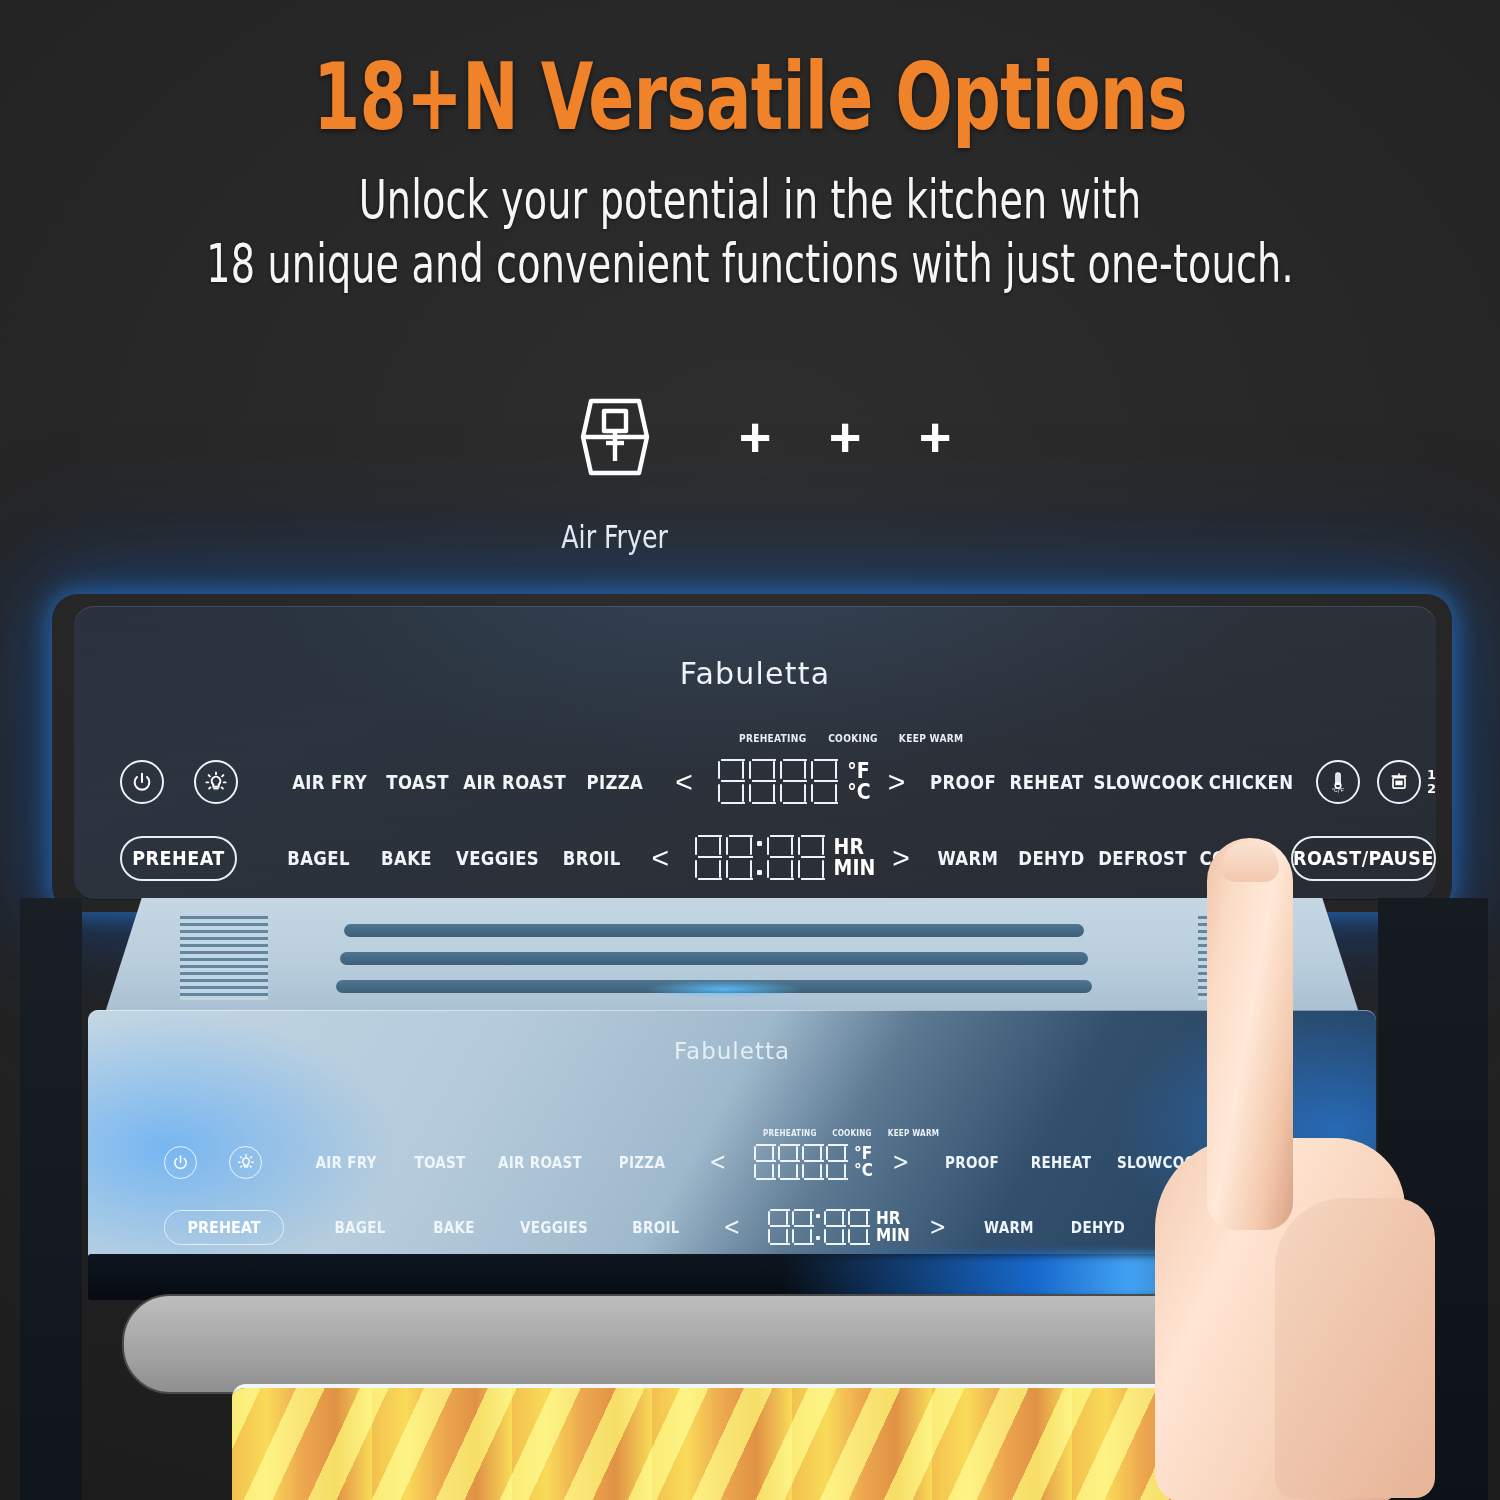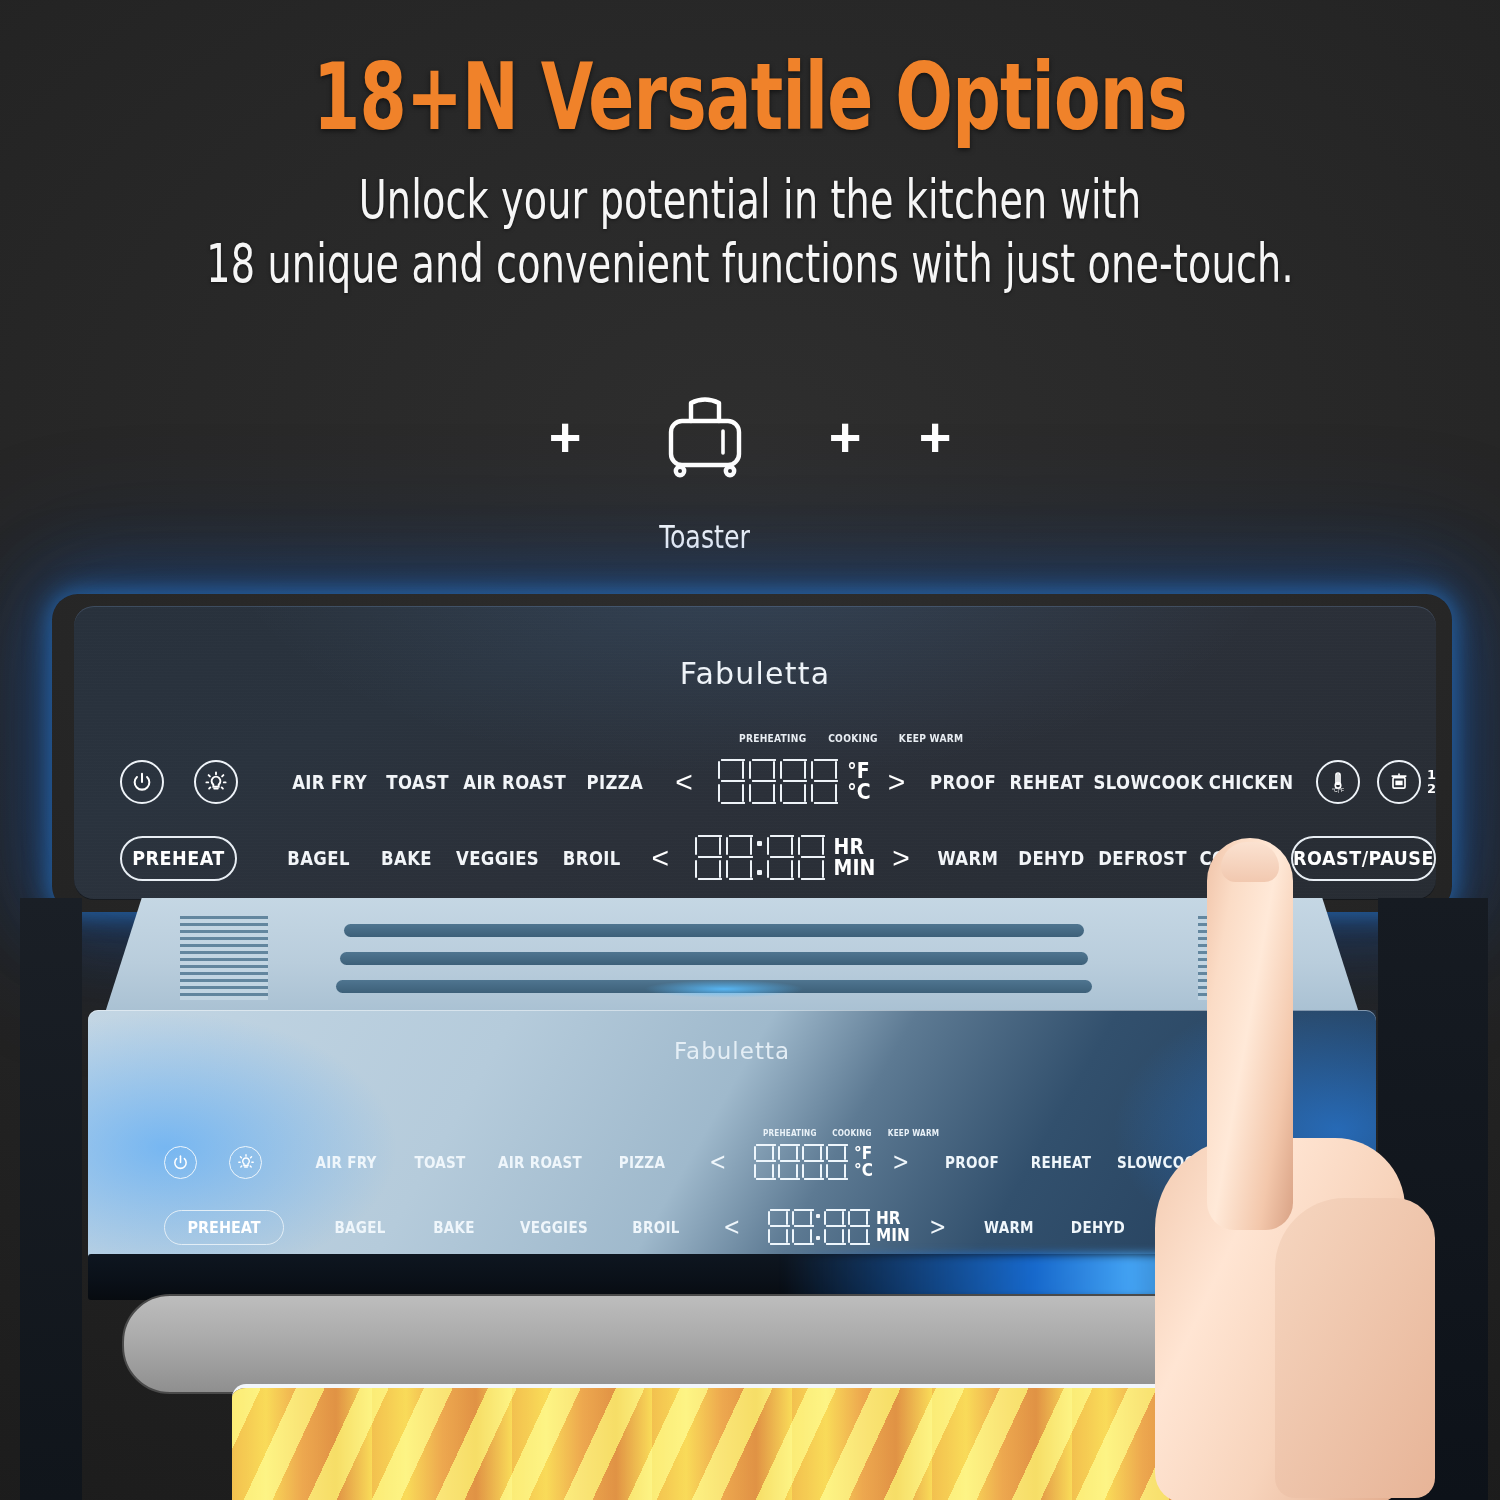--- a/index.html
+++ b/index.html
@@ -195,35 +195,35 @@
   <div id="grain"></div>
 
   <div class="hero">
     <div class="hero-title">18+N Versatile Options</div>
     <div class="hero-sub">Unlock your potential in the kitchen with</div>
     <div class="hero-sub" style="margin-top:4px">18 unique and convenient functions with just one-touch.</div>
   </div>
 
   <div class="features">
 
-
-    <div class="plus">+</div>
-
     <div class="feat">
       <div class="glyph">
-        <svg width="104" height="104" viewBox="0 0 104 104" fill="none" stroke="#fff" stroke-width="4.4" stroke-linejoin="round" stroke-linecap="round">
-          <path d="M38 36 V18 q14 -7 28 0 V36"></path>
-          <rect x="18" y="36" width="68" height="44" rx="11"></rect>
-          <path d="M70 46 V68" stroke-width="3.6"></path>
-          <circle cx="27" cy="86" r="4.2"></circle>
-          <circle cx="77" cy="86" r="4.2"></circle>
+        <svg width="104" height="104" viewBox="0 0 104 104" fill="none" stroke="#fff" stroke-width="4.4" stroke-linejoin="round">
+          <path d="M28 16 H76 L84 52 L76 88 H28 L20 52 Z"></path>
+          <path d="M20.5 52 H83.5"></path>
+          <rect x="41" y="26" width="22" height="20"></rect>
+          <path d="M52 46 V76"></path>
+          <path d="M43 58 H61"></path>
         </svg>
       </div>
-      <div class="flabel">Toaster</div>
-    </div>
+      <div class="flabel">Air Fryer</div>
+    </div>
+
+    <div class="plus">+</div>
+
 
     <div class="plus">+</div>
 
 
     <div class="plus">+</div>
 
   </div>
 
   <div id="panelGlow"></div>
   <div id="panel">

